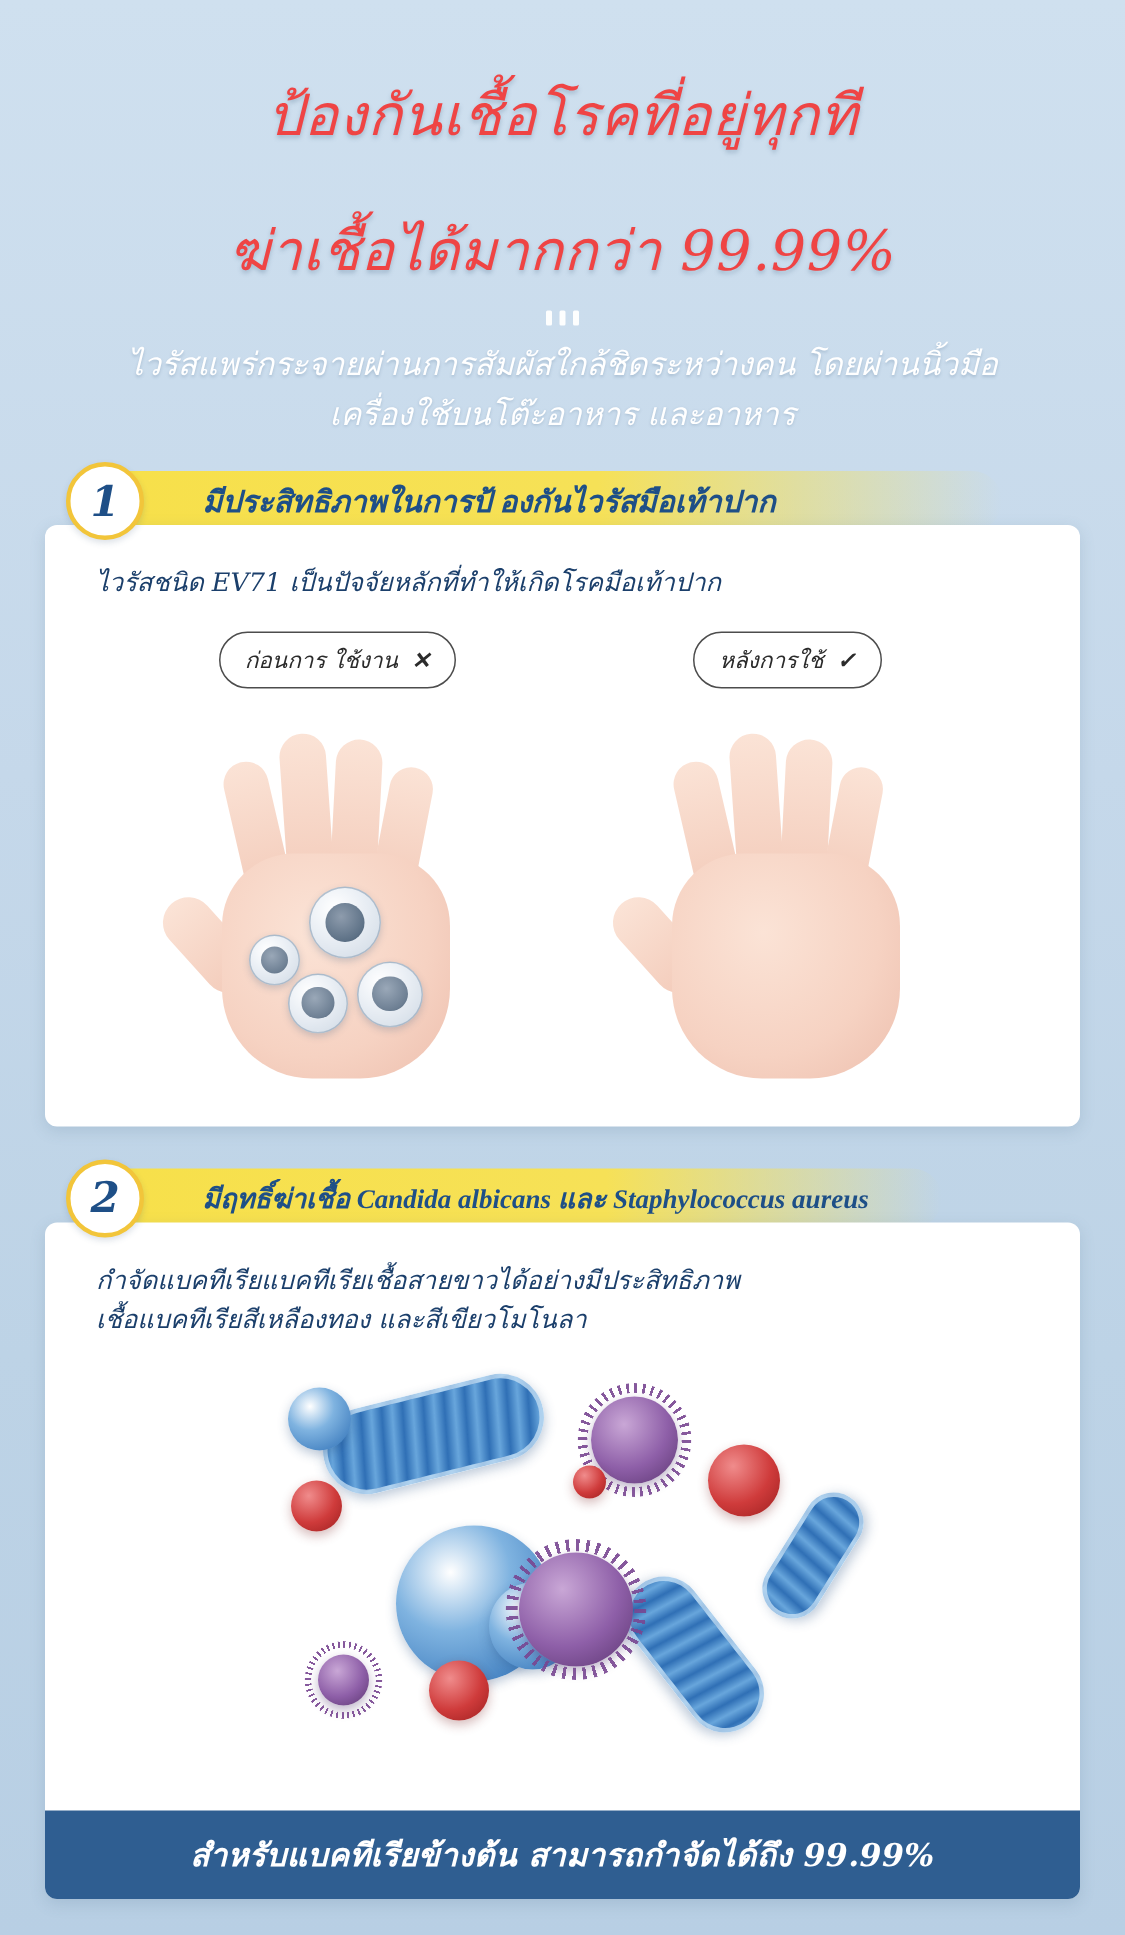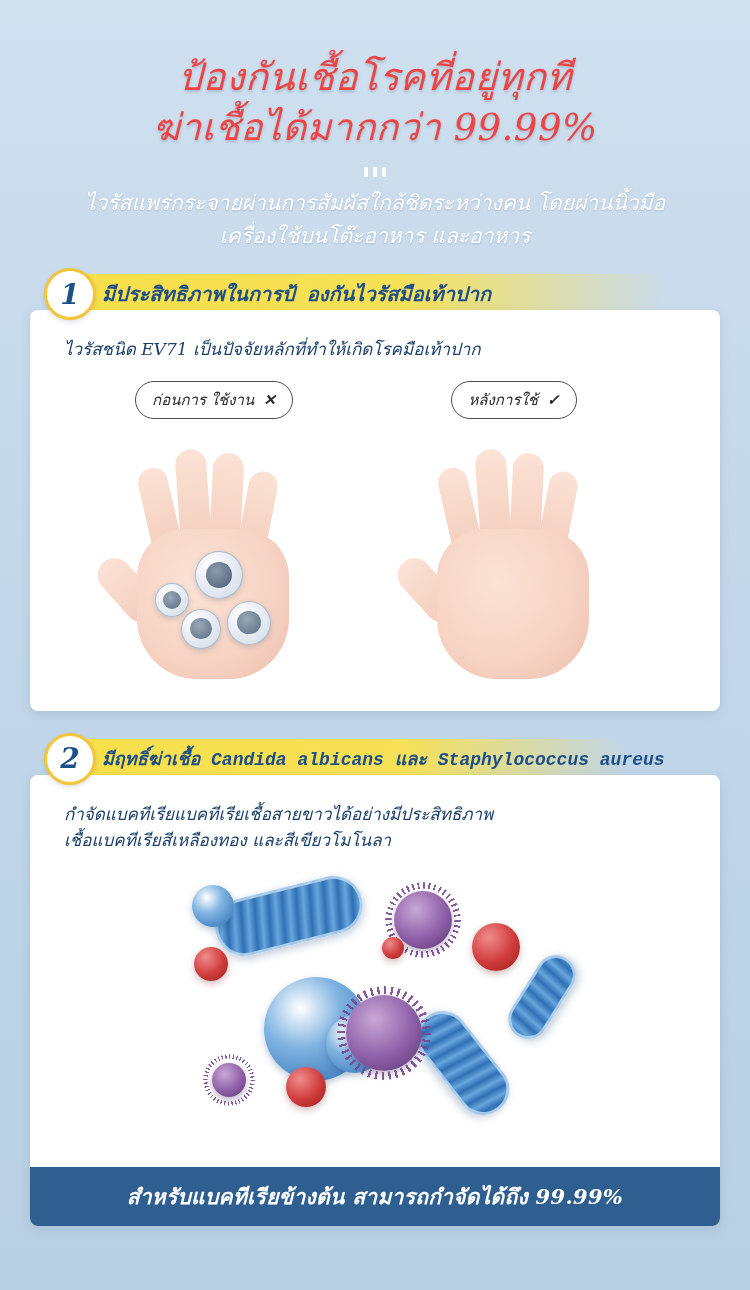--- a/index.html
+++ b/index.html
@@ -22,21 +22,21 @@
   .title-line {
     font-family: "DejaVu Serif", serif;
     font-weight: normal;
     font-style: italic;
     color: #ef4444;
     font-size: 38px;
     line-height: 1.35;
     letter-spacing: 0.5px;
     text-shadow: 0 2px 3px rgba(90,120,150,0.35);
   }
-  .title-line.second { font-size: 37px; }
+  .title-line.second { font-size: 37px; margin-top: 40px; }
 
   .dots {
     margin: 14px auto 10px;
     display: flex;
     justify-content: center;
     gap: 5px;
   }
   .dots span {
     width: 4px; height: 10px;
     background: #ffffff;
@@ -67,26 +67,26 @@
     position: relative;
     height: 40px;
     margin-left: 38px;
     width: 600px;
     background: linear-gradient(90deg, #f7e04a 0%, #f6e157 55%, rgba(246,225,87,0) 100%);
     border-radius: 4px 40px 40px 4px;
     display: flex;
     align-items: center;
   }
   .band .band-text {
-    font-family: Liberation Mono, monospace;
+    font-family: Liberation Serif, serif;
     font-style: italic;
     font-weight: bold;
     color: #1e4f87;
     font-size: 20px;
-    padding-left: 34px;
+    padding-left: 67px;
     white-space: nowrap;
   }
   .section.two .band {
     width: 560px;
     background: linear-gradient(90deg, #f7e04a 0%, #f6e157 60%, rgba(246,225,87,0) 100%);
   }
   .section.two .band .band-text { font-size: 18px; text-align: right; }
 
   .badge {
     position: absolute;
@@ -135,21 +135,21 @@
     font-style: italic;
     font-weight: bold;
     font-size: 21px;
     padding: 13px 0;
     letter-spacing: .3px;
   }
 
   
   .hands-row {
     display: flex;
-    justify-content: flex-start;
+    justify-content: center;
     align-items: flex-start;
     margin-top: 18px;
     position: relative;
     height: 330px;
   }
   .hand-col { width: 300px; text-align: center; position: relative; }
 
   .pill {
     display: inline-flex;
     align-items: center;

